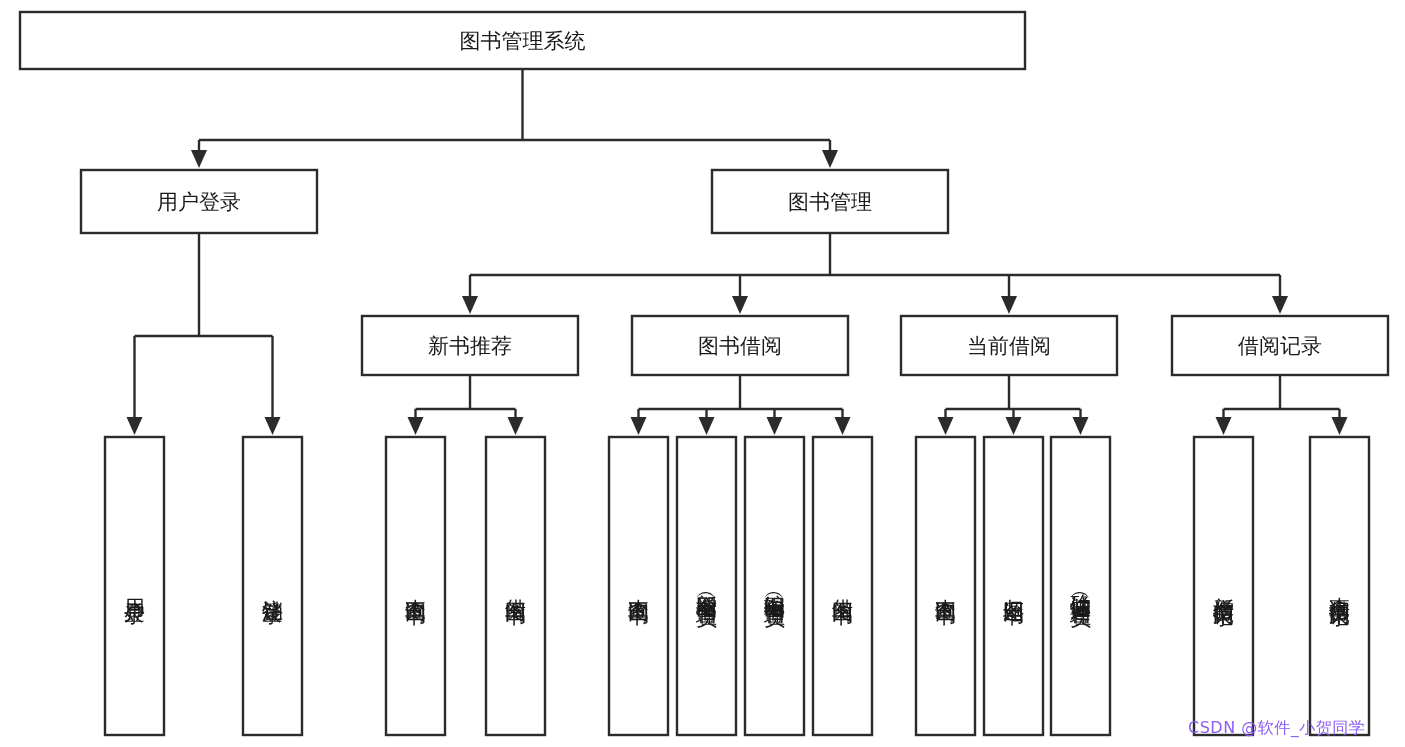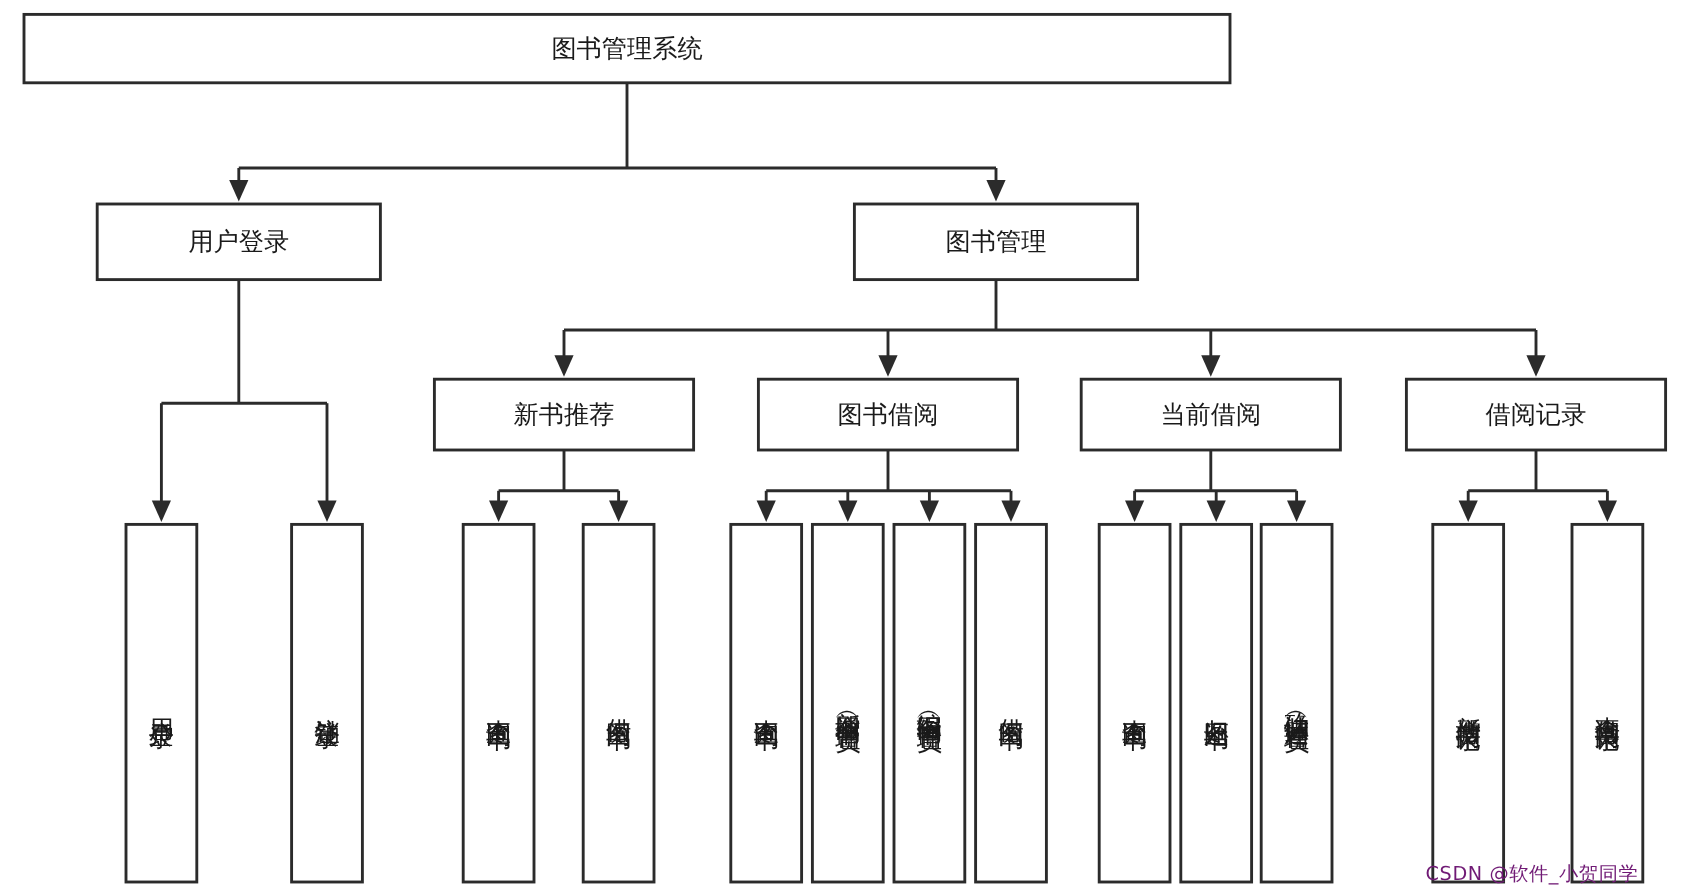--- a/index.html
+++ b/index.html
@@ -62,21 +62,21 @@
     align-items: center;
     justify-content: center;
     text-align: center;
     white-space: nowrap;
     pointer-events: none;
   }
   .watermark {
     position: absolute;
     font-family: "DejaVu Sans", "Liberation Sans", sans-serif;
     font-size: 16px;
-    color: #701a75;
+    color: #8b5cf6;
     white-space: nowrap;
     letter-spacing: 0.5px;
   }
 </style>
 </head>
 <body>
 
 <div id="diagram-root">
 
   <svg id="diagram-svg" viewBox="0 0 1405 747">

